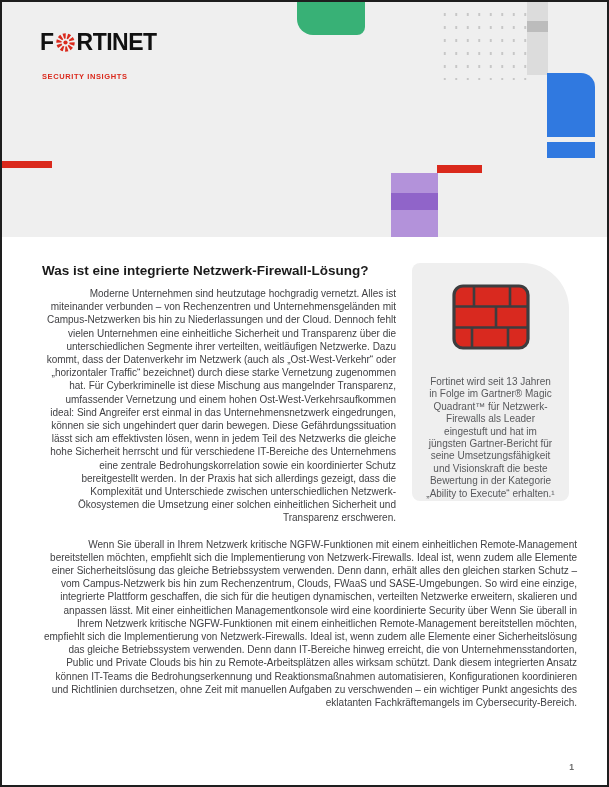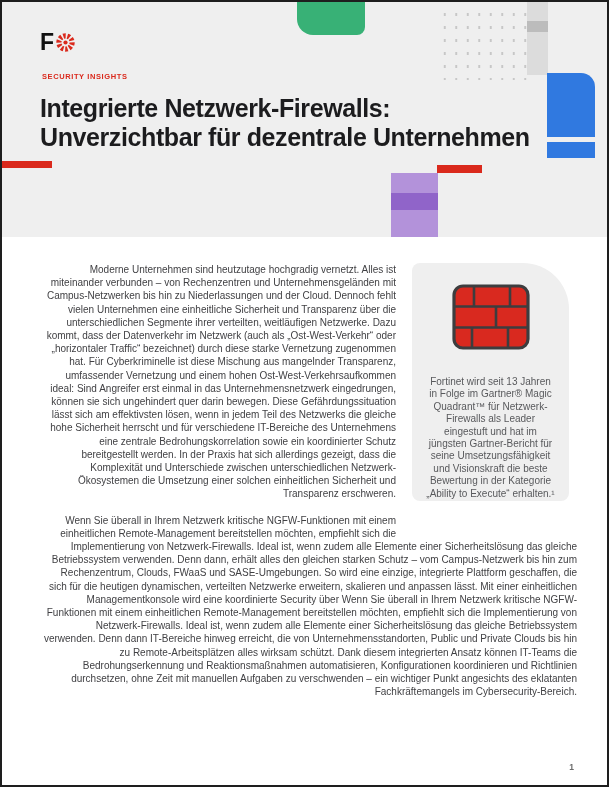--- a/index.html
+++ b/index.html
@@ -107,25 +107,24 @@
     <div class="shape purple-1"></div>
     <div class="shape purple-2"></div>
     <div class="shape purple-3"></div>
 
     <div class="logo">
       <span>F</span>
       <svg class="gear" width="21" height="21" viewBox="0 0 21 21" aria-hidden="true">
         <circle cx="10.5" cy="10.5" r="6.6" fill="none" stroke="#da291c" stroke-width="5.2" stroke-dasharray="2.4 1.7"></circle>
         <circle cx="10.5" cy="10.5" r="2.1" fill="#da291c"></circle>
       </svg>
+      <span>RTINET</span>
     </div>
 
     <div class="eyebrow">SECURITY INSIGHTS</div>
-    <h1 class="headline">Integrierte Netzwerk-Firewalls:
-Unverzichtbar für dezentrale Unternehmen</h1>
   </header>
 
   <main class="content">
 
     <aside class="callout">
       <svg class="firewall" width="78" height="66" viewBox="0 0 78 66" aria-hidden="true">
         <rect x="2" y="2" width="74" height="62" rx="9" fill="#d9291f" stroke="#3d3d3f" stroke-width="3.2"></rect>
         <g stroke="#3d3d3f" stroke-width="2.6">
           <line x1="2" y1="22.5" x2="76" y2="22.5"></line>
           <line x1="2" y1="43.5" x2="76" y2="43.5"></line>
@@ -141,18 +140,19 @@
 Quadrant™ für Netzwerk-
 Firewalls als Leader
 eingestuft und hat im
 jüngsten Gartner-Bericht für
 seine Umsetzungsfähigkeit
 und Visionskraft die beste
 Bewertung in der Kategorie
 „Ability to Execute“ erhalten.¹</p>
     </aside>
 
+    <h2 class="article-heading">Was ist eine integrierte Netzwerk-Firewall-Lösung?</h2>
     <p class="body-par">Moderne Unternehmen sind heutzutage hochgradig vernetzt. Alles ist miteinander verbunden – von Rechenzentren und Unternehmensgeländen mit Campus-Netzwerken bis hin zu Niederlassungen und der Cloud. Dennoch fehlt vielen Unternehmen eine einheitliche Sicherheit und Transparenz über die unterschiedlichen Segmente ihrer verteilten, weitläufigen Netzwerke. Dazu kommt, dass der Datenverkehr im Netzwerk (auch als „Ost-West-Verkehr“ oder „horizontaler Traffic“ bezeichnet) durch diese starke Vernetzung zugenommen hat. Für Cyberkriminelle ist diese Mischung aus mangelnder Transparenz, umfassender Vernetzung und einem hohen Ost-West-Verkehrsaufkommen ideal: Sind Angreifer erst einmal in das Unternehmensnetzwerk eingedrungen, können sie sich ungehindert quer darin bewegen. Diese Gefährdungssituation lässt sich am effektivsten lösen, wenn in jedem Teil des Netzwerks die gleiche hohe Sicherheit herrscht und für verschiedene IT-Bereiche des Unternehmens eine zentrale Bedrohungskorrelation sowie ein koordinierter Schutz bereitgestellt werden. In der Praxis hat sich allerdings gezeigt, dass die Komplexität und Unterschiede zwischen unterschiedlichen Netzwerk-Ökosystemen die Umsetzung einer solchen einheitlichen Sicherheit und Transparenz erschweren.</p>
     <p class="body-par">Wenn Sie überall in Ihrem Netzwerk kritische NGFW-Funktionen mit einem einheitlichen Remote-Management bereitstellen möchten, empfiehlt sich die Implementierung von Netzwerk-Firewalls. Ideal ist, wenn zudem alle Elemente einer Sicherheitslösung das gleiche Betriebssystem verwenden. Denn dann, erhält alles den gleichen starken Schutz – vom Campus-Netzwerk bis hin zum Rechenzentrum, Clouds, FWaaS und SASE-Umgebungen. So wird eine einzige, integrierte Plattform geschaffen, die sich für die heutigen dynamischen, verteilten Netzwerke erweitern, skalieren und anpassen lässt. Mit einer einheitlichen Managementkonsole wird eine koordinierte Security über Wenn Sie überall in Ihrem Netzwerk kritische NGFW-Funktionen mit einem einheitlichen Remote-Management bereitstellen möchten, empfiehlt sich die Implementierung von Netzwerk-Firewalls. Ideal ist, wenn zudem alle Elemente einer Sicherheitslösung das gleiche Betriebssystem verwenden. Denn dann IT-Bereiche hinweg erreicht, die von Unternehmensstandorten, Public und Private Clouds bis hin zu Remote-Arbeitsplätzen alles wirksam schützt. Dank diesem integrierten Ansatz können IT-Teams die Bedrohungserkennung und Reaktionsmaßnahmen automatisieren, Konfigurationen koordinieren und Richtlinien durchsetzen, ohne Zeit mit manuellen Aufgaben zu verschwenden – ein wichtiger Punkt angesichts des eklatanten Fachkräftemangels im Cybersecurity-Bereich.</p>
   </main>
 
   <div class="page-number">1</div>
 </div>
 
 </body></html>

